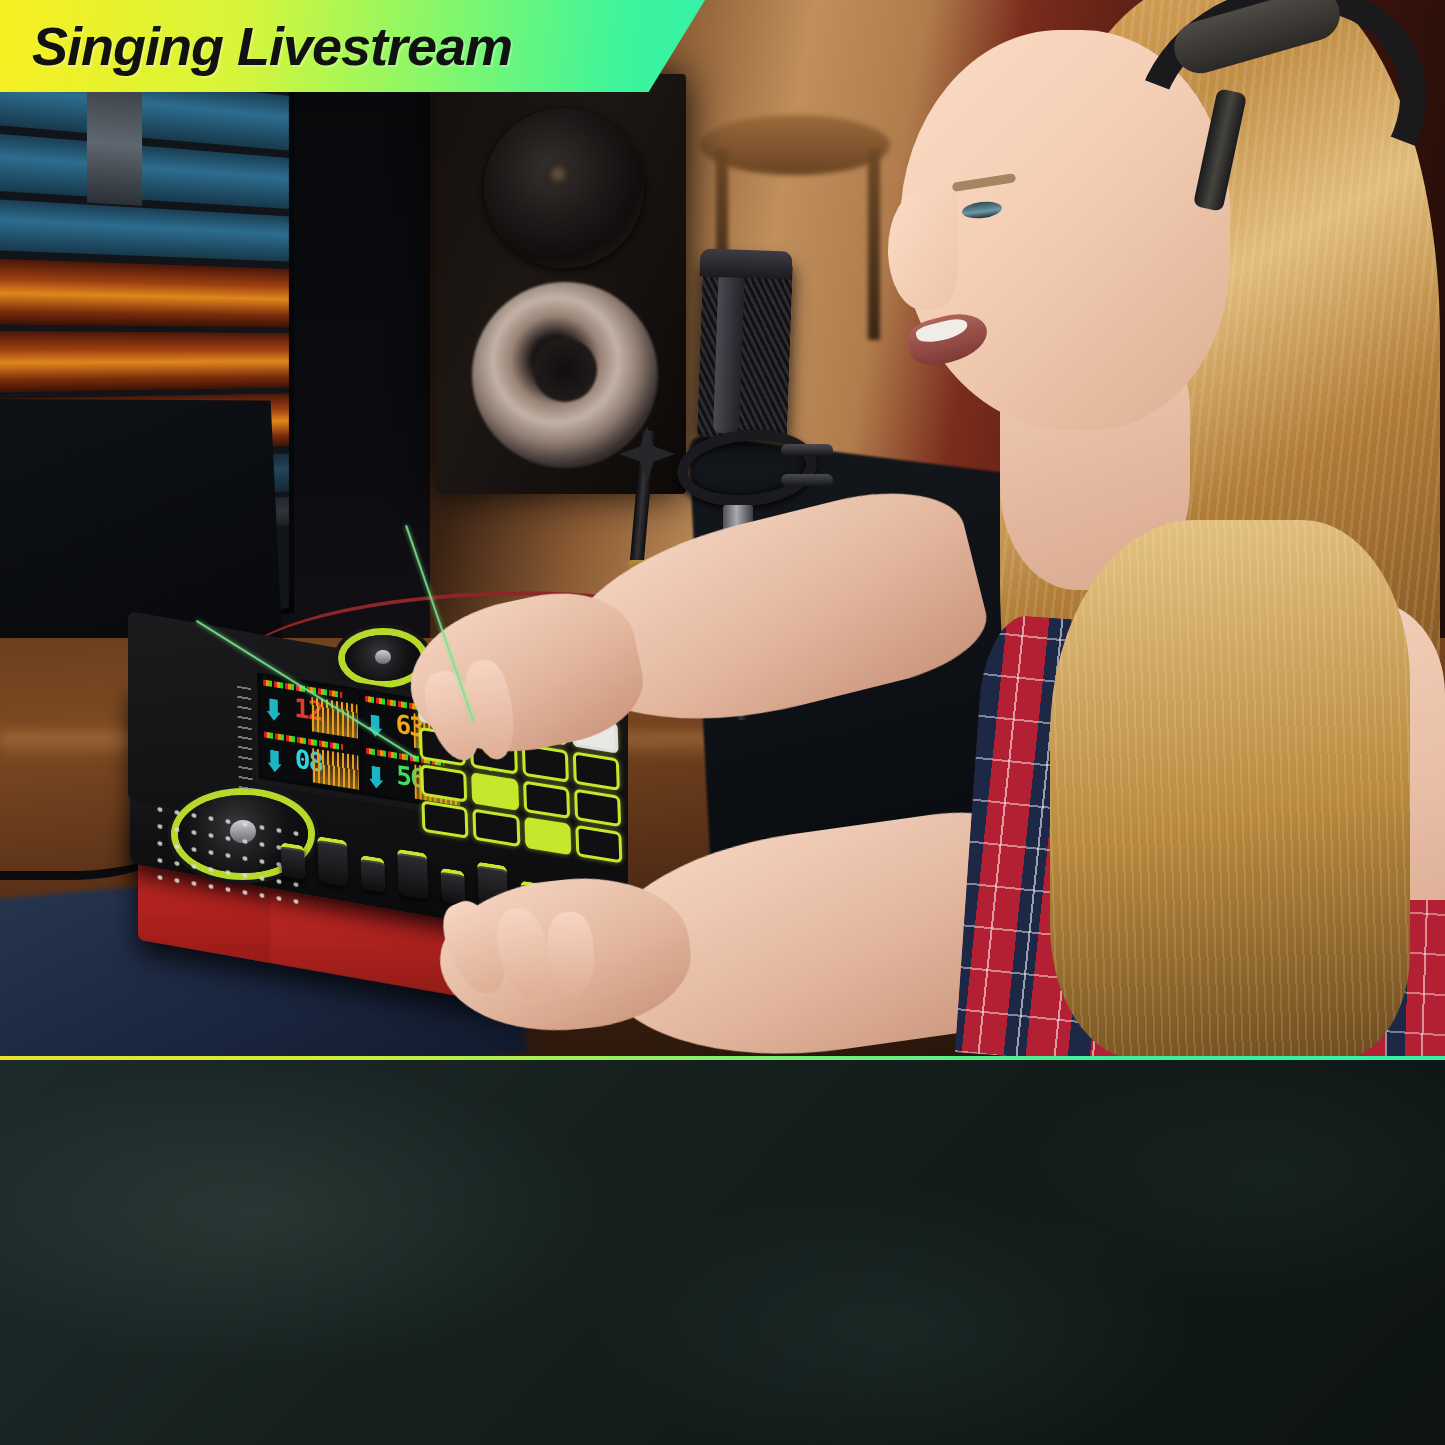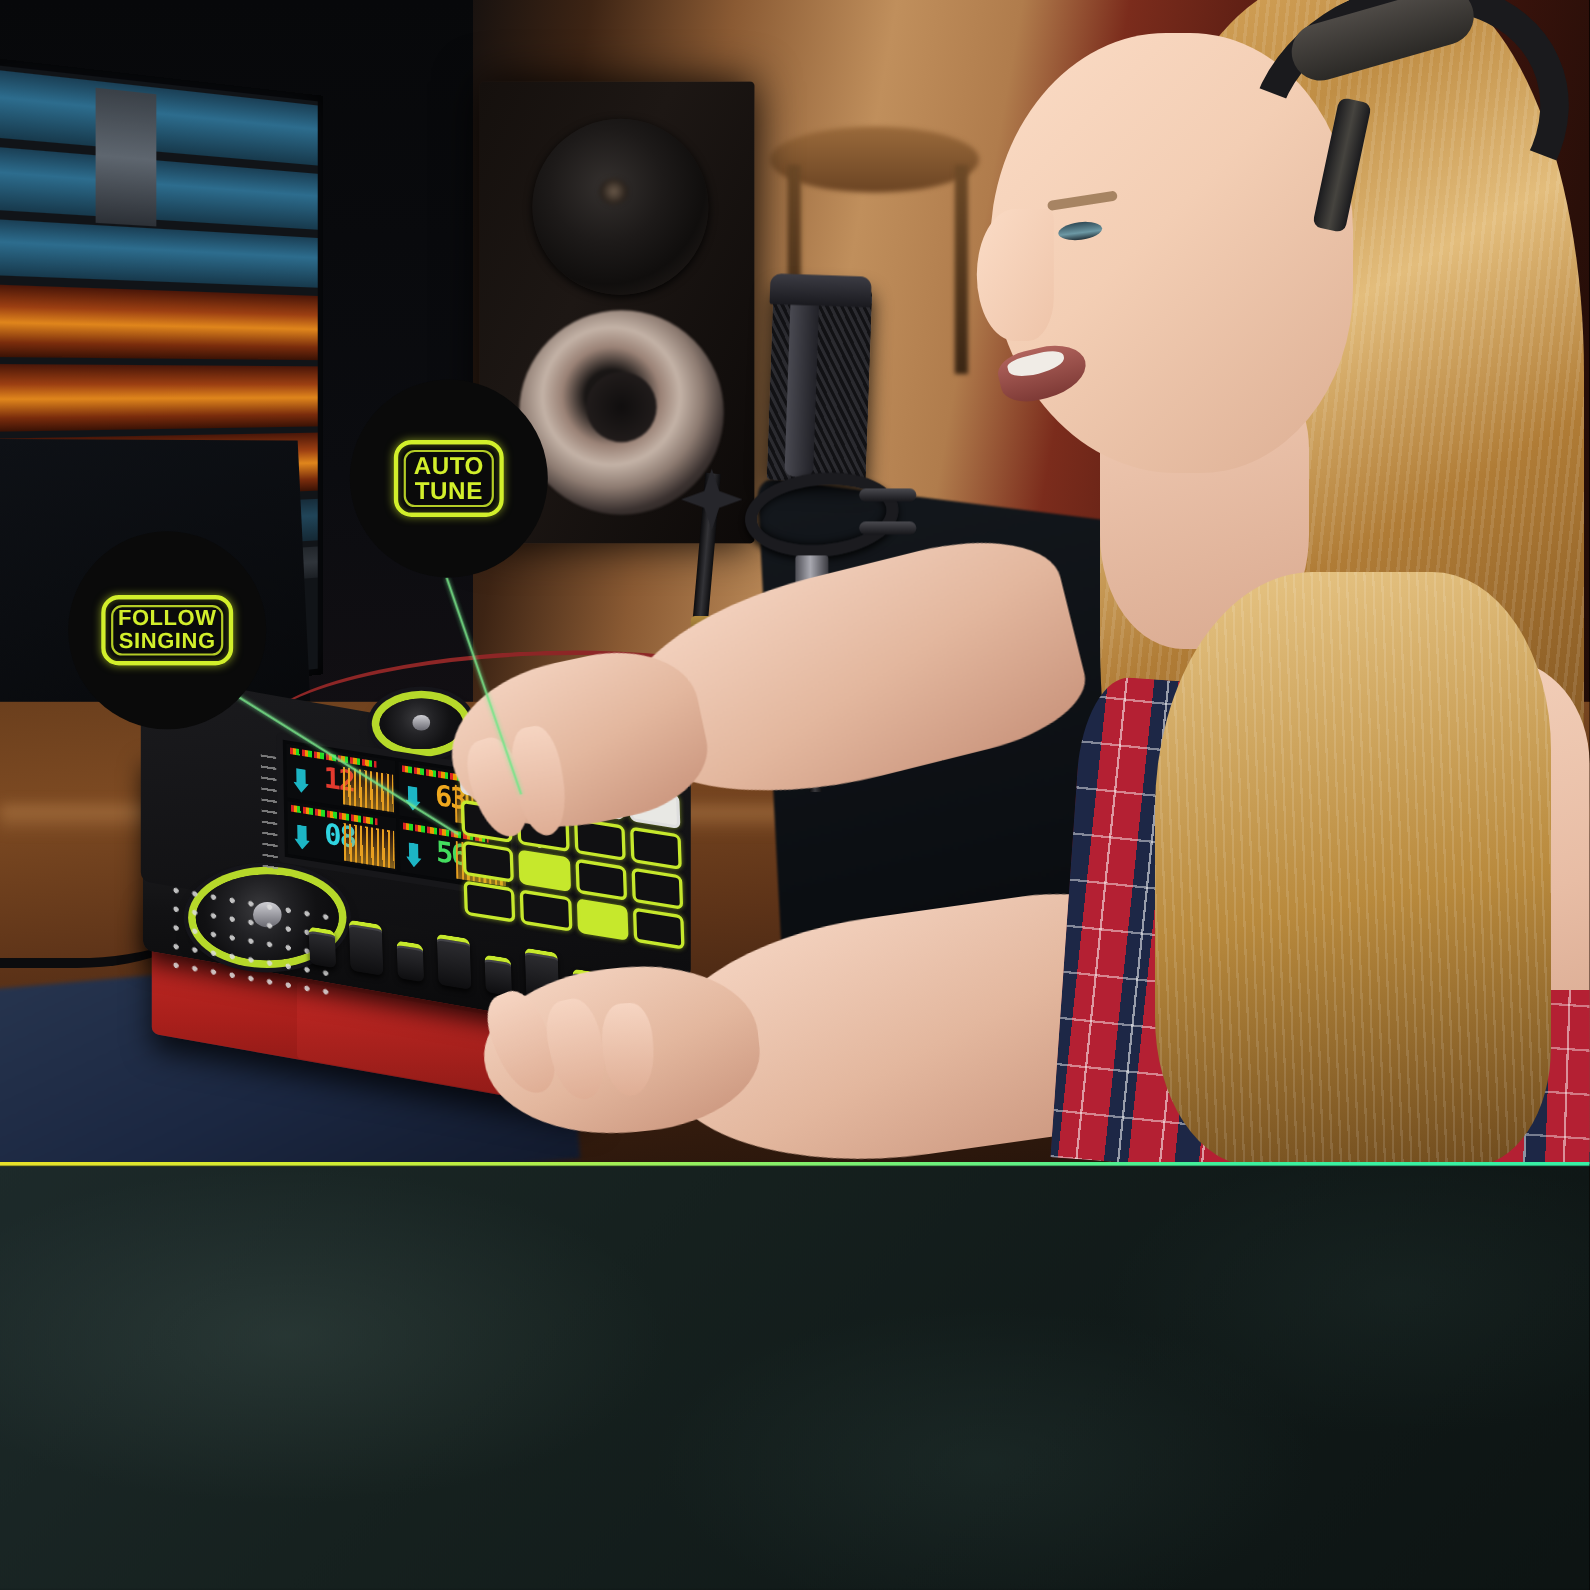--- a/index.html
+++ b/index.html
@@ -631,33 +631,24 @@
       <div class="hair2"></div>
     </div>
 
     <div class="hp-band"></div>
     <div class="hp-pad"></div>
     <div class="hp-arm"></div>
 
     <div class="leader" style="left:407px; top:525px; width:208px; transform:rotate(71deg);"></div>
     <div class="leader" style="left:197px; top:620px; width:260px; transform:rotate(32deg);"></div>
 
-    <div class="badge" id="badge-auto-tune">
-      <div class="badge-inner">
-        <span>AUTO</span><br>
-        <span>TUNE</span>
-      </div>
+
+    <div class="title-banner">
+      <div class="title-text">Singing Livestream</div>
     </div>
-    <div class="badge" id="badge-follow-singing">
-      <div class="badge-inner" style="font-size:20px;padding:7px 11px;">
-        <span>FOLLOW</span><br>
-        <span>SINGING</span>
-      </div>
-    </div>
-
 
   </div>
 
   <div class="divider"></div>
   <div class="bottom">
 
     
 
     
 

